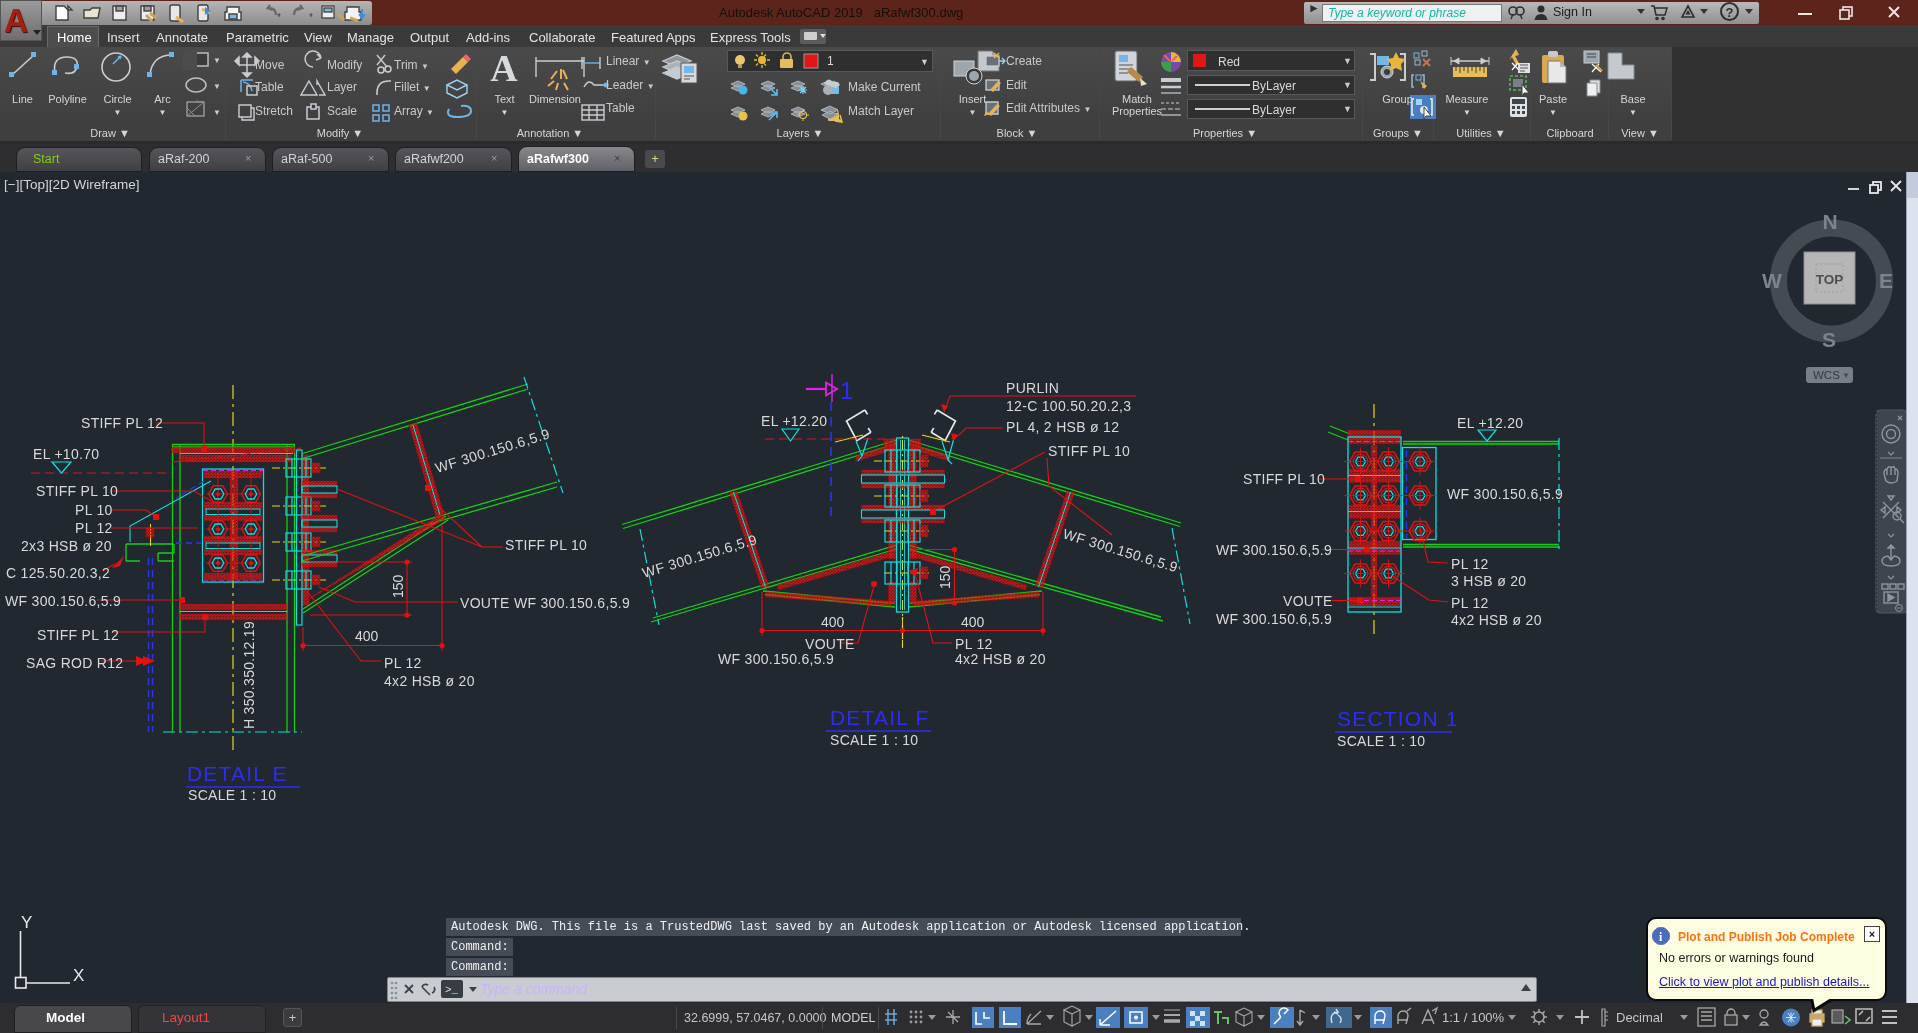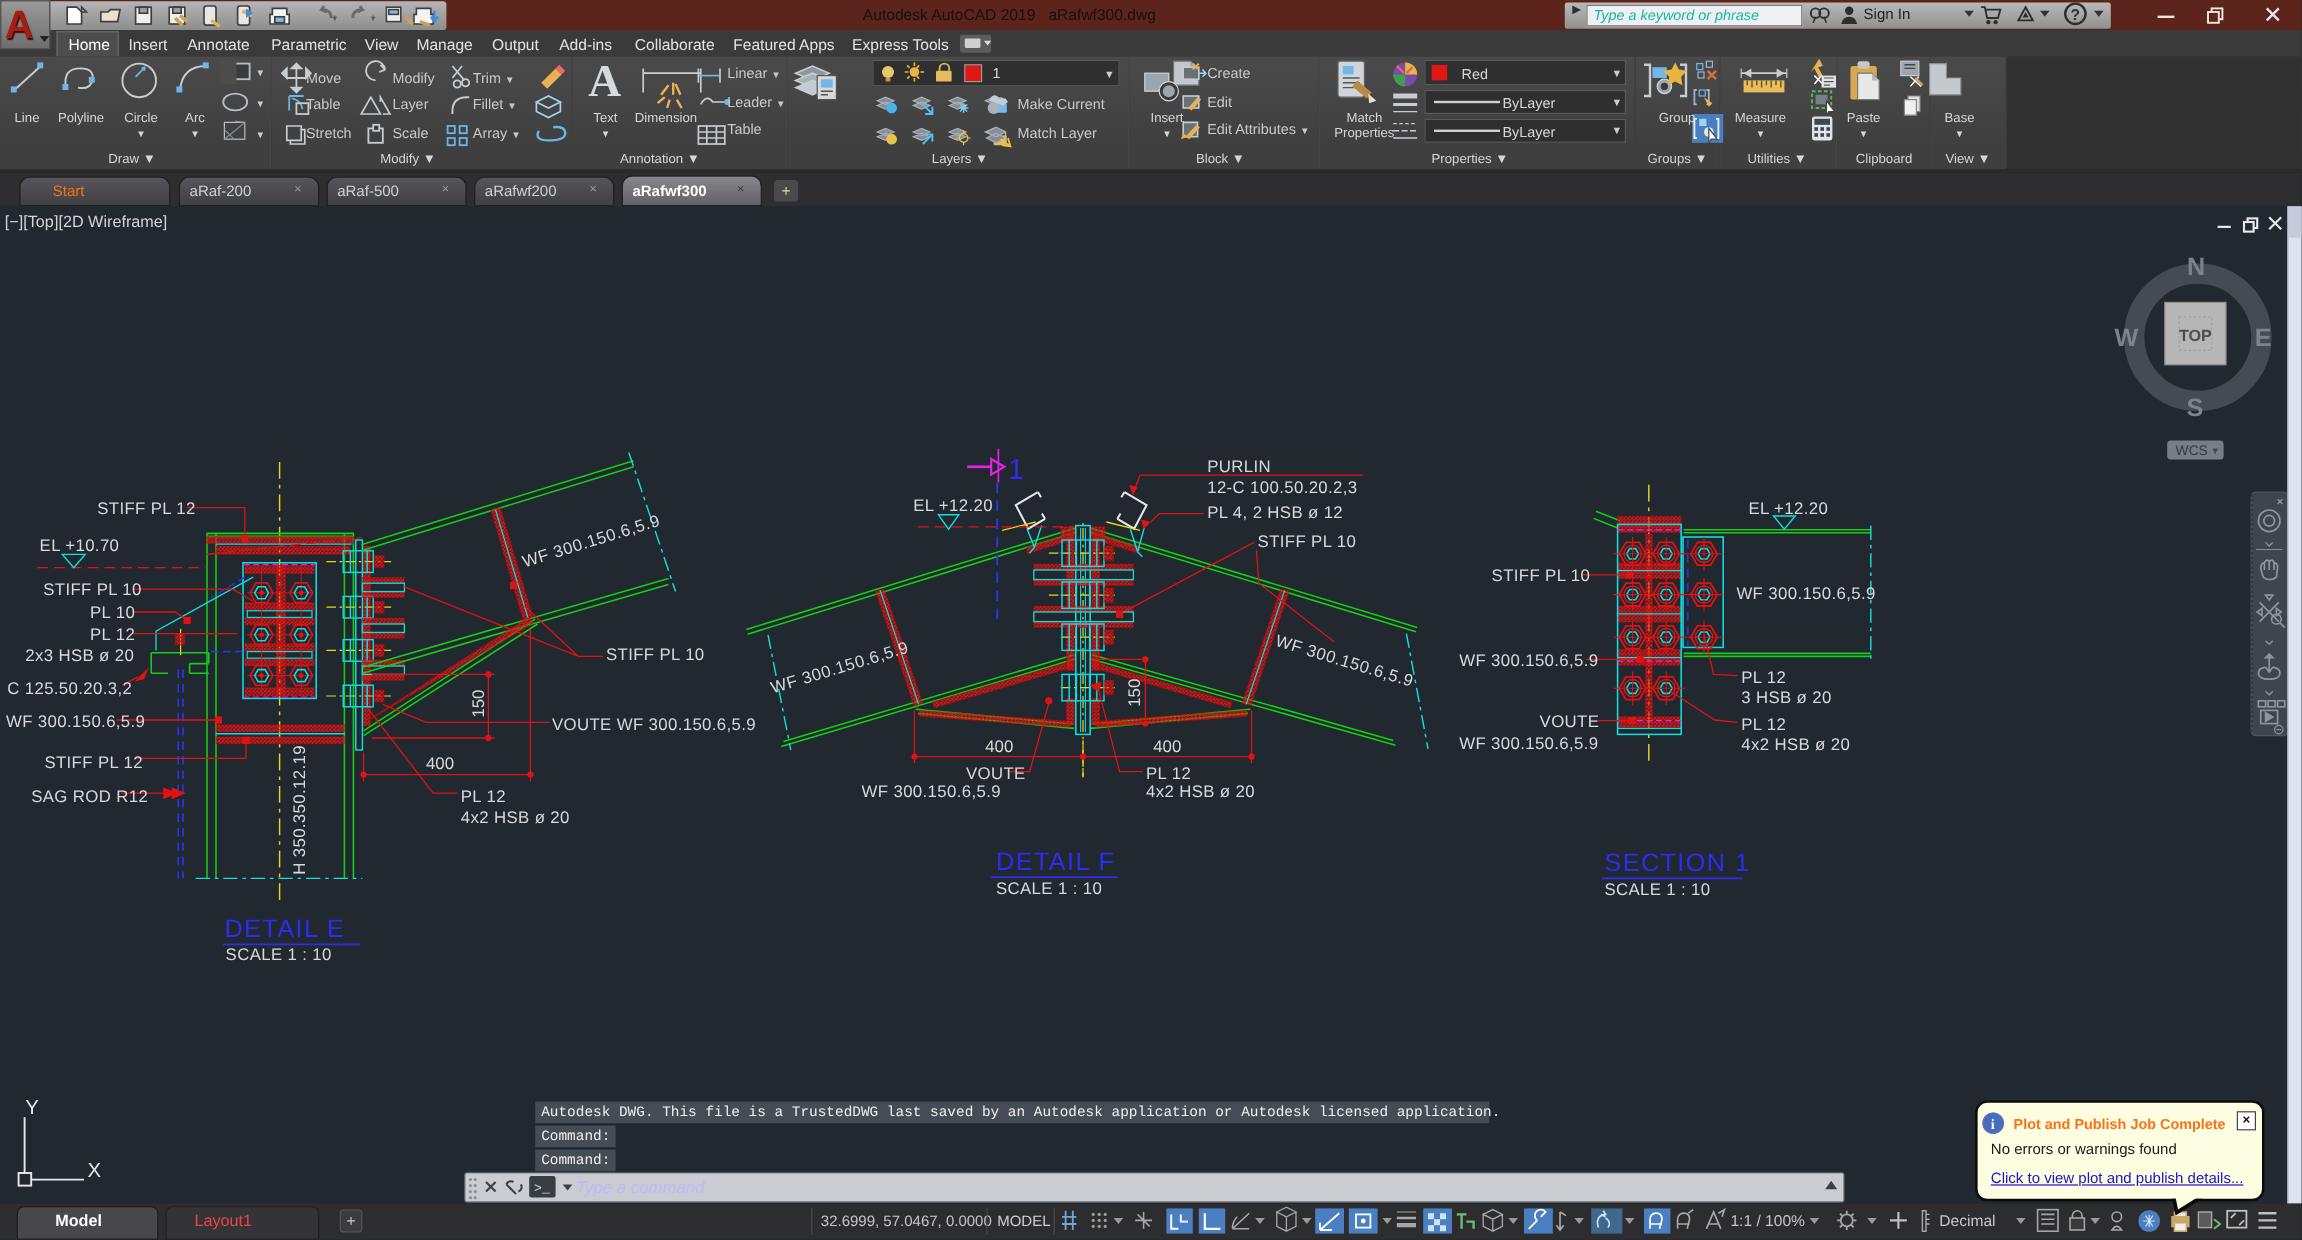--- a/index.html
+++ b/index.html
@@ -449,21 +449,21 @@
       <path d="M0 26 v-26 h14 v12 h12 v14 z" fill="#c4c9ce" stroke="#8a8f94"></path>
     </g>
 </svg>
 <div class="lbl" style="left:1375px;top:93px;width:45px">Group</div>
 <div class="lbl" style="left:1437px;top:93px;width:60px">Measure<br><span style="font-size:8px">▼</span></div>
 <div class="lbl" style="left:1528px;top:93px;width:50px">Paste<br><span style="font-size:8px">▼</span></div>
 <div class="lbl" style="left:1608px;top:93px;width:50px">Base<br><span style="font-size:8px">▼</span></div>
 
 <div class="abs" style="left:0;top:144px;width:1918px;height:28px;background:#2e2e30"></div>
 <div class="abs" style="left:16px;top:147px;width:126px;height:25px;background:linear-gradient(#55555b,#3f3f44);border-radius:9px 9px 0 0;border:1px solid #1f1f22"></div>
-<div class="abs" style="left:44px;top:152px;font-size:12.5px;color:#f97316">Start</div>
+<div class="abs" style="left:33px;top:152px;font-size:12.5px;color:#84cc16">Start</div>
 <div class="abs" style="left:149px;top:147px;width:117px;height:25px;background:linear-gradient(#55555b,#3f3f44);border-radius:9px 9px 0 0;border:1px solid #1f1f22"></div>
 <div class="abs" style="left:158px;top:152px;font-size:12.5px;color:#cfd3d8">aRaf-200</div>
 <div class="abs" style="left:245px;top:152px;font-size:11px;color:#9a9a9a">×</div>
 <div class="abs" style="left:272px;top:147px;width:117px;height:25px;background:linear-gradient(#55555b,#3f3f44);border-radius:9px 9px 0 0;border:1px solid #1f1f22"></div>
 <div class="abs" style="left:281px;top:152px;font-size:12.5px;color:#cfd3d8">aRaf-500</div>
 <div class="abs" style="left:368px;top:152px;font-size:11px;color:#9a9a9a">×</div>
 <div class="abs" style="left:395px;top:147px;width:117px;height:25px;background:linear-gradient(#55555b,#3f3f44);border-radius:9px 9px 0 0;border:1px solid #1f1f22"></div>
 <div class="abs" style="left:404px;top:152px;font-size:12.5px;color:#cfd3d8">aRafwf200</div>
 <div class="abs" style="left:491px;top:152px;font-size:11px;color:#9a9a9a">×</div>
 <div class="abs" style="left:518px;top:146px;width:117px;height:26px;background:linear-gradient(#87878d,#616167);border-radius:9px 9px 0 0;border:1px solid #1f1f22"></div>

